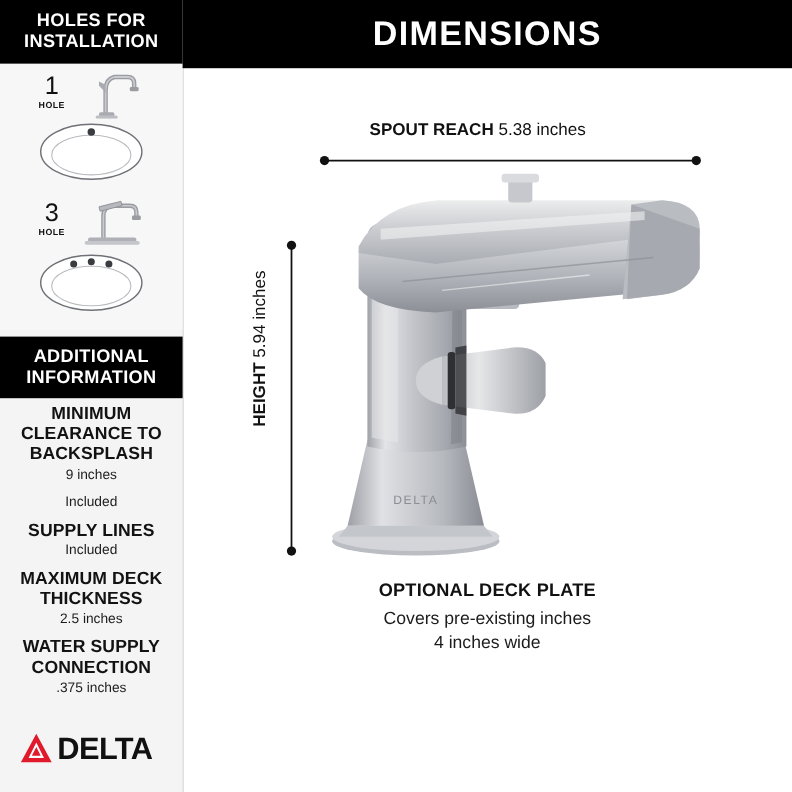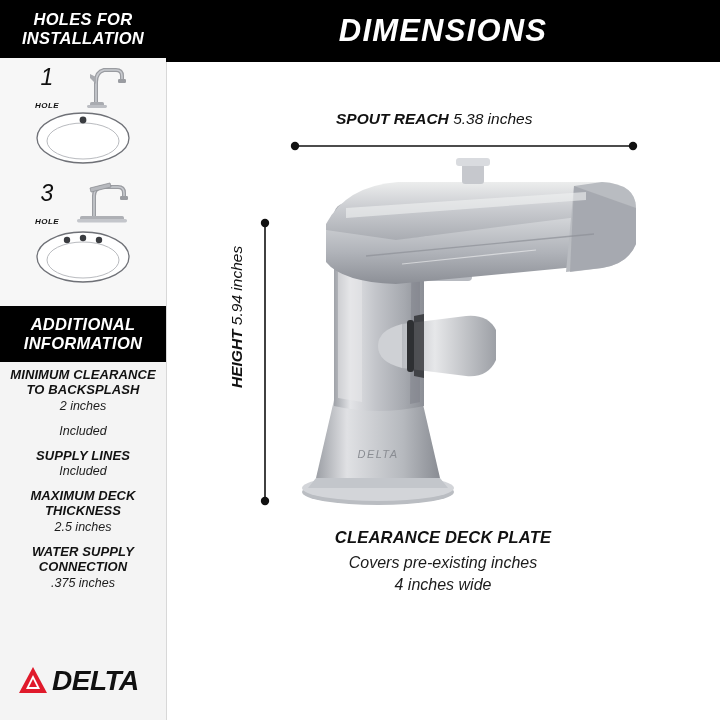--- a/index.html
+++ b/index.html
@@ -12,21 +12,20 @@
     background: #ffffff;
     font-family: "Liberation Sans", sans-serif;
     color: #1a1a1a;
     overflow: hidden;
   }
   #page {
     position: relative;
     width: 720px;
     height: 720px;
     background: #ffffff;
-    font-style: italic;
   }
 
   
   #sidebar {
     position: absolute;
     left: 0;
     top: 0;
     width: 166px;
     height: 720px;
     background: #f4f4f4;
@@ -77,21 +76,21 @@
     font-size: 23px;
     font-weight: 500;
     line-height: 1;
     color: #111;
   }
   .hole-count .lbl {
     font-size: 8px;
     font-weight: bold;
     letter-spacing: 0.4px;
     color: #111;
-    margin-top: 12px;
+    margin-top: 2px;
   }
 
   .faucet-mini {
     position: absolute;
     left: 66px;
     top: 2px;
     width: 70px;
     height: 46px;
   }
 
@@ -120,21 +119,21 @@
 
   #addinfo-list {
     position: absolute;
     left: 0;
     top: 368px;
     width: 166px;
     text-align: center;
   }
   .info-item { margin-bottom: 10px; }
   .info-label {
-    font-size: 13px;
+    font-size: 16px;
     font-weight: bold;
     line-height: 1.14;
     color: #121212;
     letter-spacing: 0.1px;
   }
   .info-value {
     font-size: 12.5px;
     line-height: 1.2;
     color: #1c1c1c;
     margin-top: 1px;
@@ -300,21 +299,21 @@
       </div>
     </div>
 
     <div class="sb-header" id="addinfo-header">
       <span>ADDITIONAL INFORMATION</span>
     </div>
 
     <div id="addinfo-list">
       <div class="info-item">
         <div class="info-label">MINIMUM CLEARANCE TO BACKSPLASH</div>
-        <div class="info-value">2 inches</div>
+        <div class="info-value">9 inches</div>
       </div>
       <div class="info-item">
         <div class="info-value">Included</div>
       </div>
       <div class="info-item">
         <div class="info-label">SUPPLY LINES</div>
         <div class="info-value">Included</div>
       </div>
       <div class="info-item">
         <div class="info-label">MAXIMUM DECK THICKNESS</div>
@@ -433,18 +432,18 @@
 
       <g>
         <rect x="296" y="104" width="22" height="22" rx="3" fill="#c6c8cd"></rect>
         <rect x="290" y="100" width="34" height="8" rx="3" fill="#d9dbdf"></rect>
       </g>
 
       <text x="212" y="400" text-anchor="middle" font-family="Liberation Sans, sans-serif" font-size="11" fill="#8a8d93" letter-spacing="1.4">DELTA</text>
     </svg>
 
     <div id="deckplate">
-      <div id="deckplate-title">CLEARANCE DECK PLATE</div>
+      <div id="deckplate-title">OPTIONAL DECK PLATE</div>
       <div class="deckplate-line">Covers pre-existing inches</div>
       <div class="deckplate-line">4 inches wide</div>
     </div>
   </div>
 </div>
 
 </body></html>

